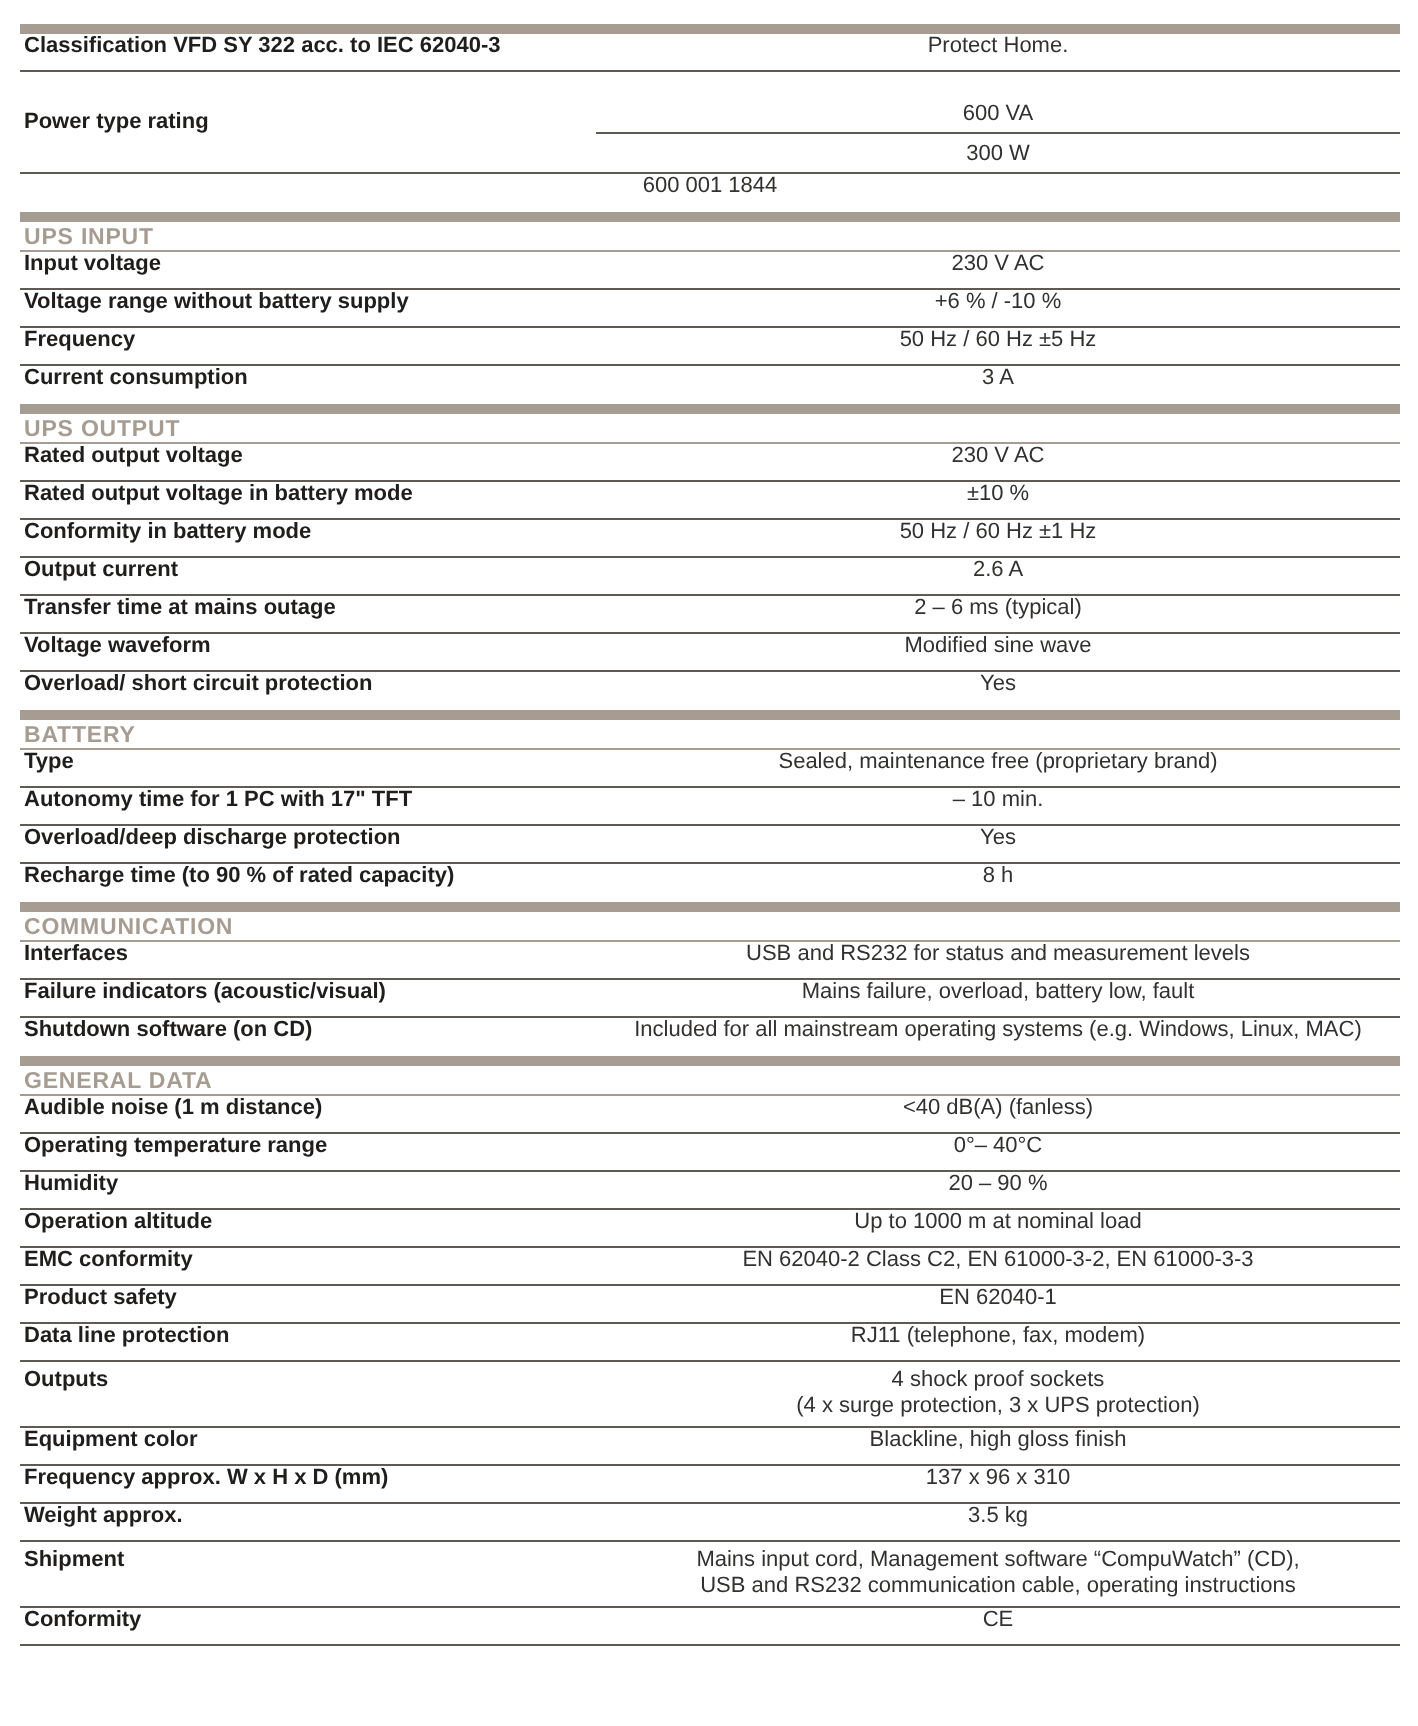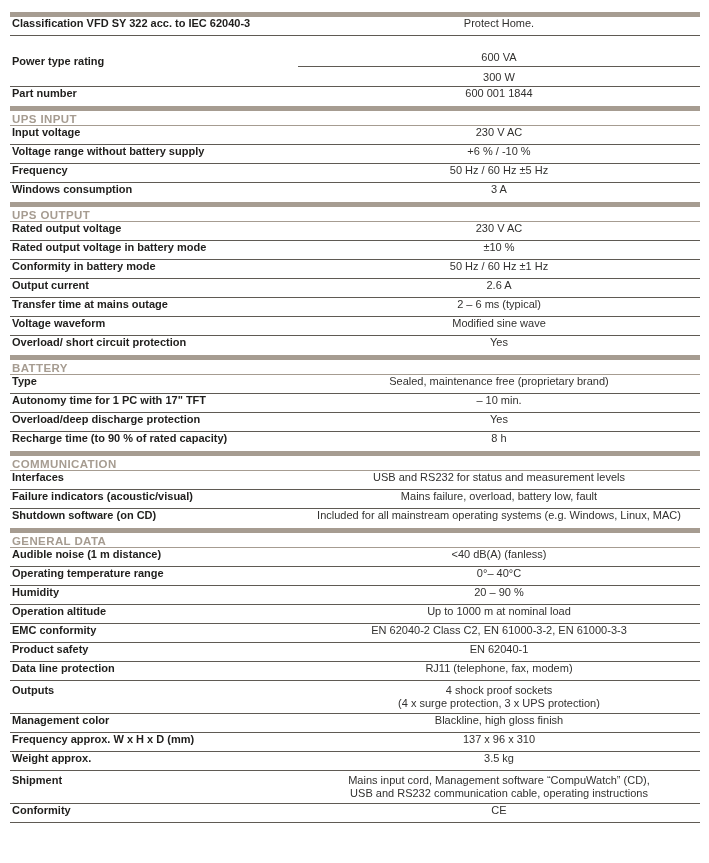--- a/index.html
+++ b/index.html
@@ -56,42 +56,41 @@
       <div class="row-value">Protect Home.</div>
     </div>
     <div class="row" style="min-height:39px;align-items:stretch;">
       <div class="row-label" style="display:flex;align-items:center;">Power type rating</div>
       <div class="value-stack">
         <div class="sub-value">600 VA</div>
         <div class="sub-value">300 W</div>
       </div>
     </div>
     <div class="row">
-      <div class="row-label">Part number</div>
       <div class="row-value">600 001 1844</div>
     </div>
   </div>
 
   <div class="section">
     <div class="section-bar"></div>
     <div class="section-title">UPS INPUT</div>
     <div class="row">
       <div class="row-label">Input voltage</div>
       <div class="row-value">230 V AC</div>
     </div>
     <div class="row">
       <div class="row-label">Voltage range without battery supply</div>
       <div class="row-value">+6 % / -10 %</div>
     </div>
     <div class="row">
       <div class="row-label">Frequency</div>
       <div class="row-value">50 Hz / 60 Hz ±5 Hz</div>
     </div>
     <div class="row">
-      <div class="row-label">Windows consumption</div>
+      <div class="row-label">Current consumption</div>
       <div class="row-value">3 A</div>
     </div>
   </div>
 
   <div class="section">
     <div class="section-bar"></div>
     <div class="section-title">UPS OUTPUT</div>
     <div class="row">
       <div class="row-label">Rated output voltage</div>
       <div class="row-value">230 V AC</div>
@@ -192,21 +191,21 @@
       <div class="row-value">RJ11 (telephone, fax, modem)</div>
     </div>
     <div class="row twolines">
       <div class="row-label">Outputs</div>
       <div class="row-value">
         <div>4 shock proof sockets</div>
         <div>(4 x surge protection, 3 x UPS protection)</div>
       </div>
     </div>
     <div class="row">
-      <div class="row-label">Management color</div>
+      <div class="row-label">Equipment color</div>
       <div class="row-value">Blackline, high gloss finish</div>
     </div>
     <div class="row">
       <div class="row-label">Frequency approx. W x H x D (mm)</div>
       <div class="row-value">137 x 96 x 310</div>
     </div>
     <div class="row">
       <div class="row-label">Weight approx.</div>
       <div class="row-value">3.5 kg</div>
     </div>

